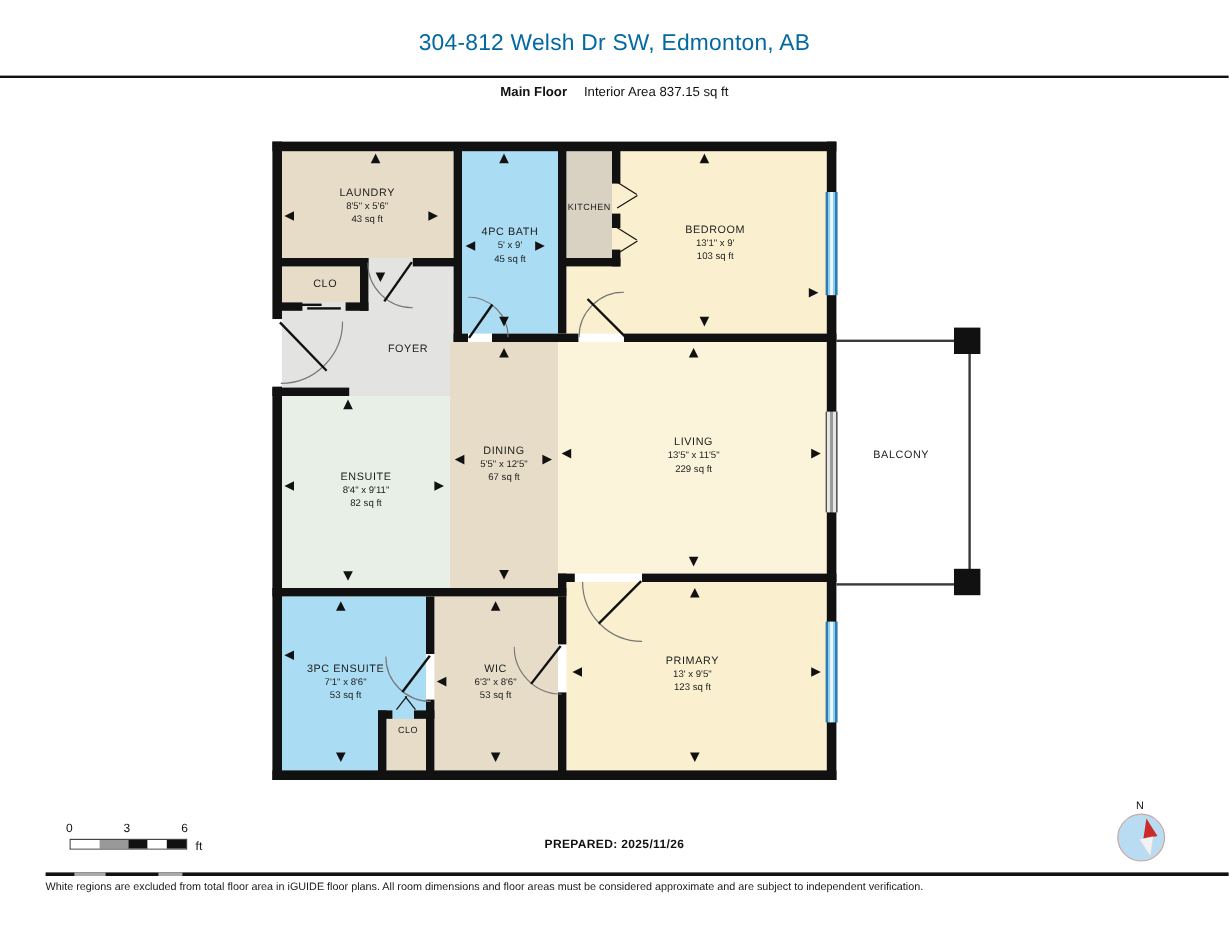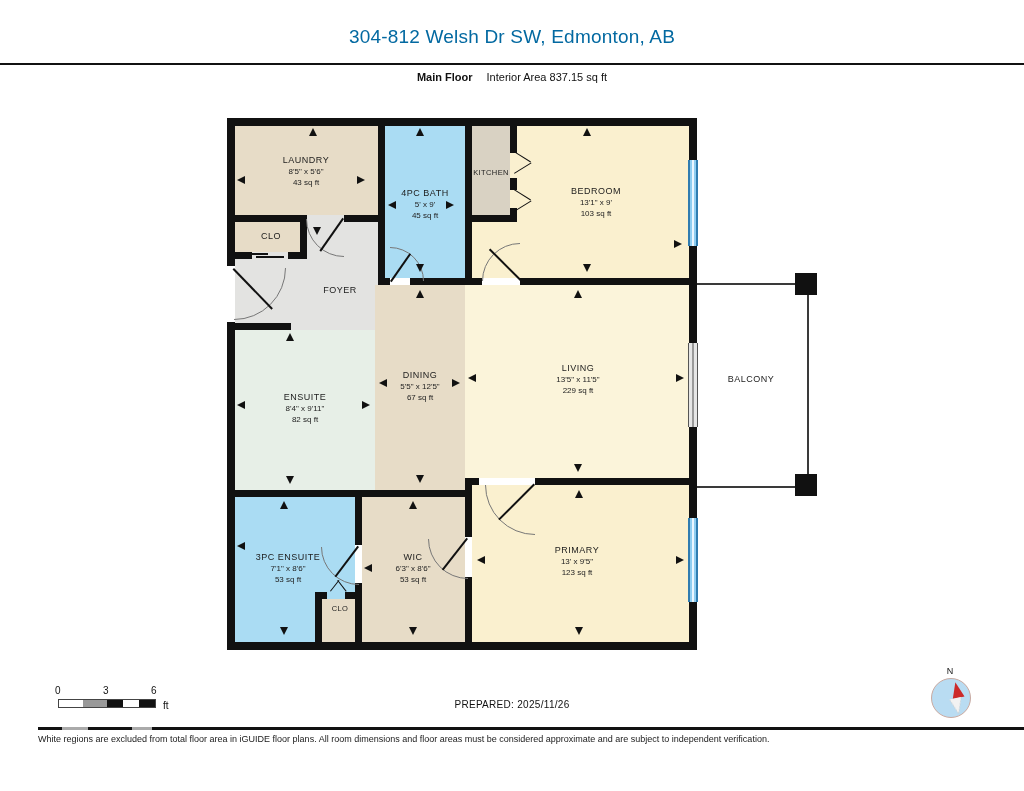--- a/index.html
+++ b/index.html
@@ -33,21 +33,21 @@
   .tu,.td,.tl,.tr{position:absolute;width:0;height:0;}
   .tu{border-left:4px solid transparent;border-right:4px solid transparent;border-bottom:8px solid #111;}
   .td{border-left:4px solid transparent;border-right:4px solid transparent;border-top:8px solid #111;}
   .tl{border-top:4px solid transparent;border-bottom:4px solid transparent;border-right:8px solid #111;}
   .tr{border-top:4px solid transparent;border-bottom:4px solid transparent;border-left:8px solid #111;}
   
   .scale-num{position:absolute;font-size:10px;color:#111;}
   .scalebar{position:absolute;left:58px;top:699px;width:96px;height:7px;border:1px solid #444;display:flex;}
   .scalebar div{height:100%;}
   .ftlabel{position:absolute;font-size:10px;color:#111;}
-  .prepared{left:0;top:699px;width:1024px;text-align:center;font-size:10px;font-weight:normal;color:#111;letter-spacing:.3px;}
+  .prepared{left:0;top:699px;width:1024px;text-align:center;font-size:10px;font-weight:bold;color:#111;letter-spacing:.3px;}
   .hr-bottom{left:38px;top:727px;width:986px;height:3px;background:#111;}
   .hr-dash{position:absolute;background:#aaa;height:3px;top:727px;}
   .disclaimer{left:38px;top:734px;width:960px;font-size:9px;color:#1a1a1a;}
   
   .compass{left:918px;top:666px;width:64px;height:66px;}
   .compass .n{position:absolute;left:0;top:0;width:64px;text-align:center;font-size:9px;color:#111;}
   .compass .ring{position:absolute;left:13px;top:12px;width:38px;height:38px;border-radius:50%;background:#b9dcf2;border:1px solid #c9a9a0;}
   .needle-up{position:absolute;left:19px;top:3px;width:0;height:0;border-left:6px solid transparent;border-right:6px solid transparent;border-bottom:16px solid #cc2a2a;transform:rotate(-12deg);}
   .needle-dn{position:absolute;left:19px;top:19px;width:0;height:0;border-left:6px solid transparent;border-right:6px solid transparent;border-top:16px solid #f2f2f2;transform:rotate(-12deg);filter:drop-shadow(0 0 .5px #999);}
 </style>

